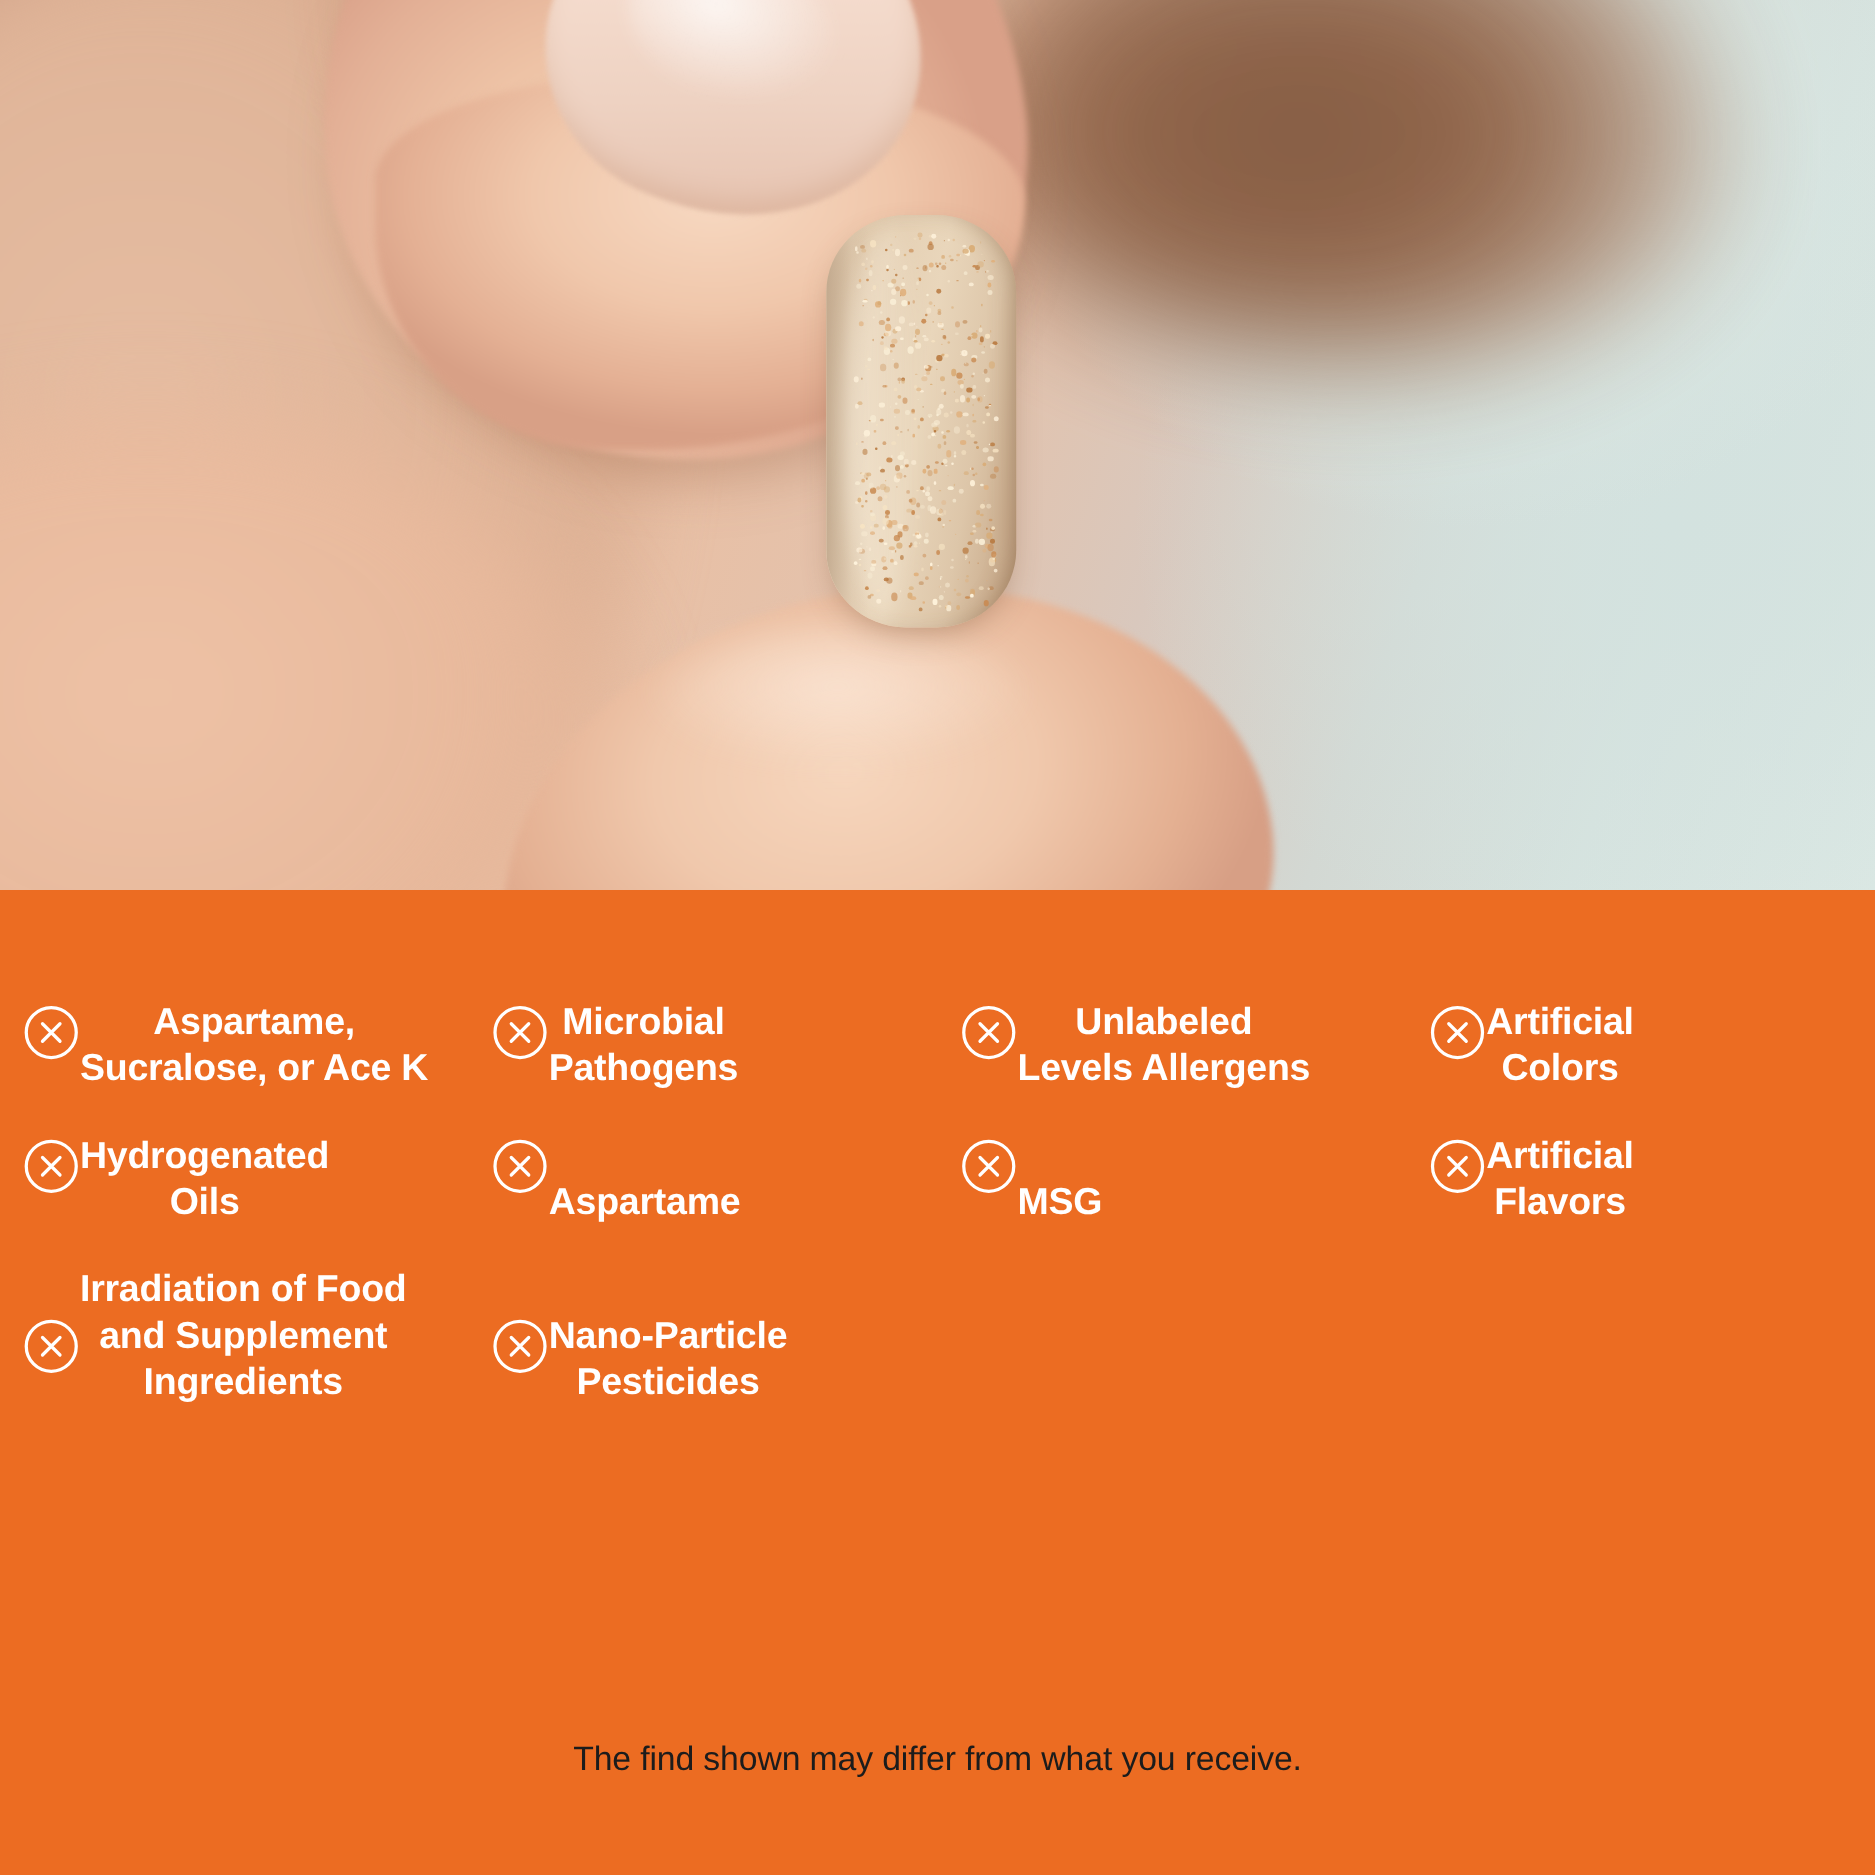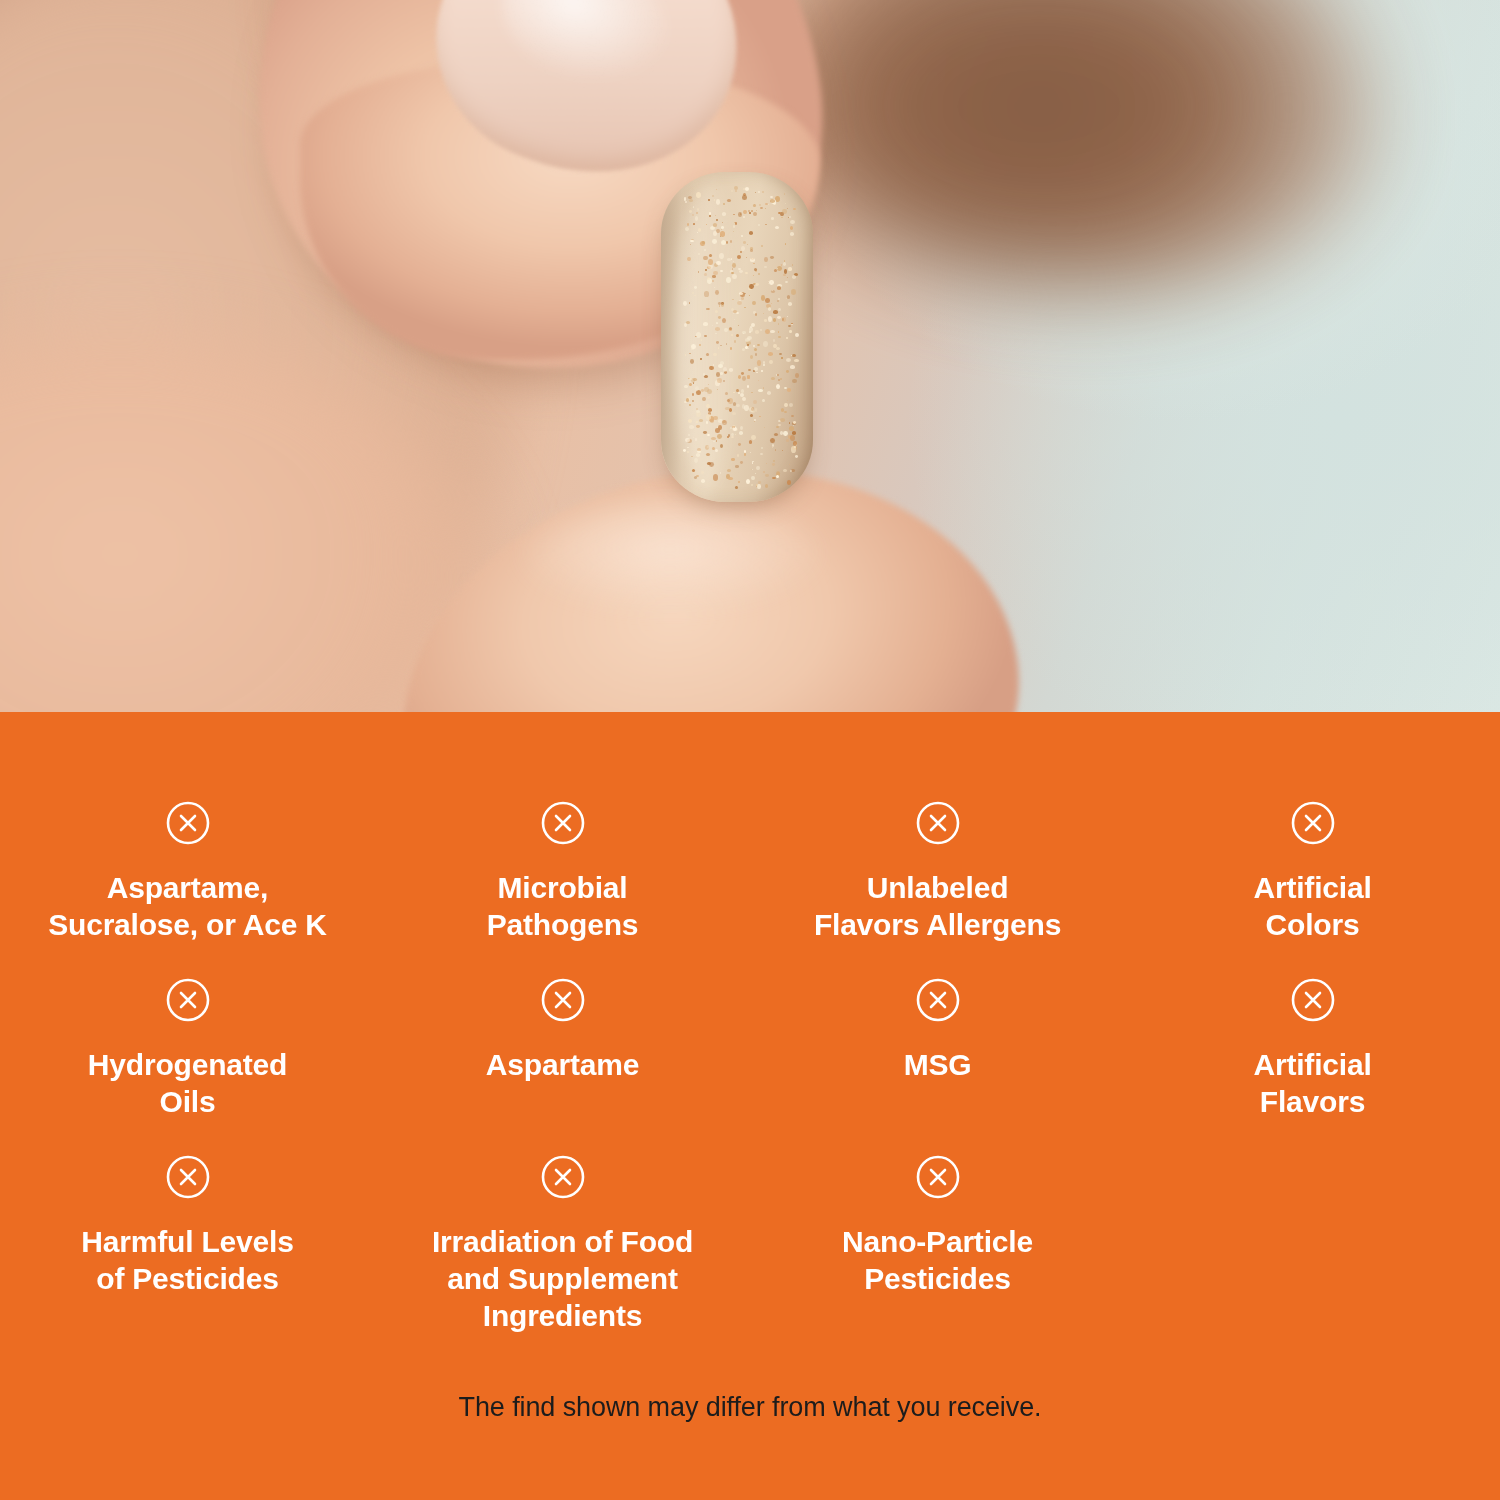--- a/index.html
+++ b/index.html
@@ -202,22 +202,21 @@
     left: 0;
     top: 800px;
     width: 1500px;
     display: grid;
     grid-template-columns: repeat(4, 1fr);
     row-gap: 34px;
     z-index: 4;
   }
   .cell {
     display: flex;
-    flex-direction: column;
-    align-items: center;
+    align-items: flex-end;
     padding: 0 18px;
     box-sizing: border-box;
   }
   .xicon {
     width: 46px;
     height: 46px;
     display: block;
     margin-bottom: 24px;
     flex: none;
   }
@@ -844,21 +843,21 @@
         </svg>
         <div class="cell-label">Microbial
 Pathogens</div>
       </div>
       <div class="cell">
         <svg class="xicon" viewBox="0 0 46 46">
           <circle cx="23" cy="23" r="20" fill="none" stroke="#FFFFFF" stroke-width="2.6"></circle>
           <path d="M16 16 L30 30 M30 16 L16 30" stroke="#FFFFFF" stroke-width="2.6" stroke-linecap="round" fill="none"></path>
         </svg>
         <div class="cell-label">Unlabeled
-Flavors Allergens</div>
+Levels Allergens</div>
       </div>
       <div class="cell">
         <svg class="xicon" viewBox="0 0 46 46">
           <circle cx="23" cy="23" r="20" fill="none" stroke="#FFFFFF" stroke-width="2.6"></circle>
           <path d="M16 16 L30 30 M30 16 L16 30" stroke="#FFFFFF" stroke-width="2.6" stroke-linecap="round" fill="none"></path>
         </svg>
         <div class="cell-label">Artificial
 Colors</div>
       </div>
       <div class="cell">
@@ -883,28 +882,20 @@
         </svg>
         <div class="cell-label">MSG</div>
       </div>
       <div class="cell">
         <svg class="xicon" viewBox="0 0 46 46">
           <circle cx="23" cy="23" r="20" fill="none" stroke="#FFFFFF" stroke-width="2.6"></circle>
           <path d="M16 16 L30 30 M30 16 L16 30" stroke="#FFFFFF" stroke-width="2.6" stroke-linecap="round" fill="none"></path>
         </svg>
         <div class="cell-label">Artificial
 Flavors</div>
-      </div>
-      <div class="cell">
-        <svg class="xicon" viewBox="0 0 46 46">
-          <circle cx="23" cy="23" r="20" fill="none" stroke="#FFFFFF" stroke-width="2.6"></circle>
-          <path d="M16 16 L30 30 M30 16 L16 30" stroke="#FFFFFF" stroke-width="2.6" stroke-linecap="round" fill="none"></path>
-        </svg>
-        <div class="cell-label">Harmful Levels
-of Pesticides</div>
       </div>
       <div class="cell">
         <svg class="xicon" viewBox="0 0 46 46">
           <circle cx="23" cy="23" r="20" fill="none" stroke="#FFFFFF" stroke-width="2.6"></circle>
           <path d="M16 16 L30 30 M30 16 L16 30" stroke="#FFFFFF" stroke-width="2.6" stroke-linecap="round" fill="none"></path>
         </svg>
         <div class="cell-label">Irradiation of Food
 and Supplement
 Ingredients</div>
       </div>

